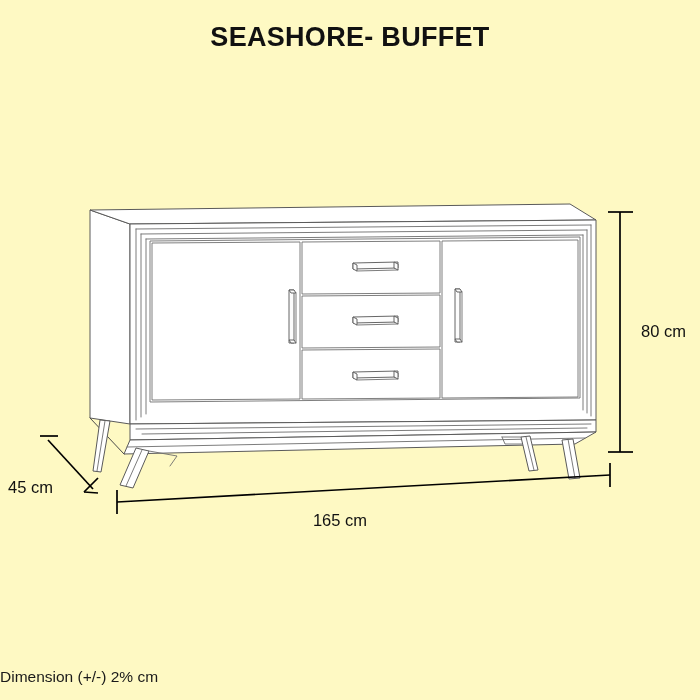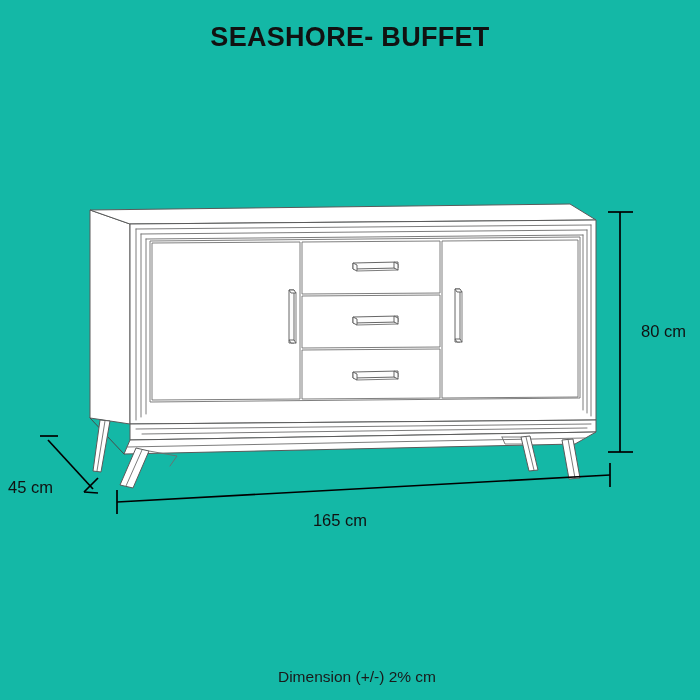--- a/index.html
+++ b/index.html
@@ -13,40 +13,40 @@
     height: 700px;
     font-family: "Liberation Sans", sans-serif;
     color: #111111;
     overflow: hidden;
     position: relative;
   }
   #page {
     position: relative;
     width: 700px;
     height: 700px;
-    background: #14b8a6;
+    background: #fef9c3;
   }
   .title {
     position: absolute;
     top: 22px;
     left: 0;
     width: 700px;
     text-align: center;
     font-size: 27px;
     font-weight: bold;
     letter-spacing: 0.3px;
     color: #111111;
     white-space: nowrap;
   }
   .footnote {
     position: absolute;
-    left: 13px;
+    left: 0;
     top: 668px;
     width: 688px;
-    text-align: center;
+    text-align: left;
     font-size: 15.5px;
     color: #1a1a1a;
   }
   svg.drawing {
     position: absolute;
     left: 0;
     top: 0;
     width: 700px;
     height: 700px;
     display: block;

